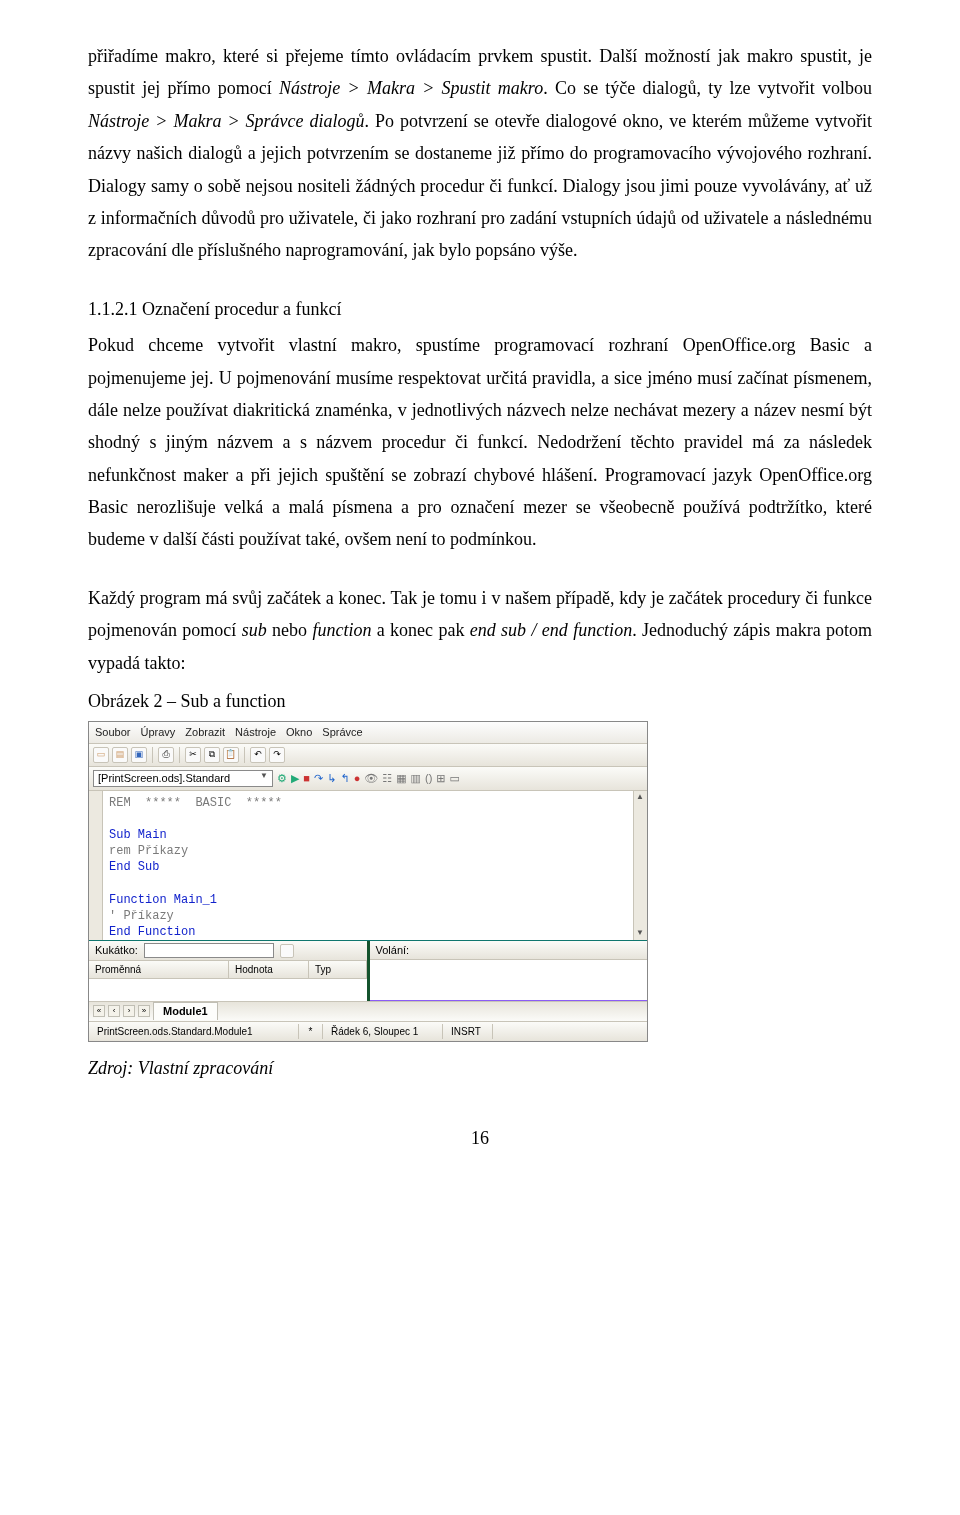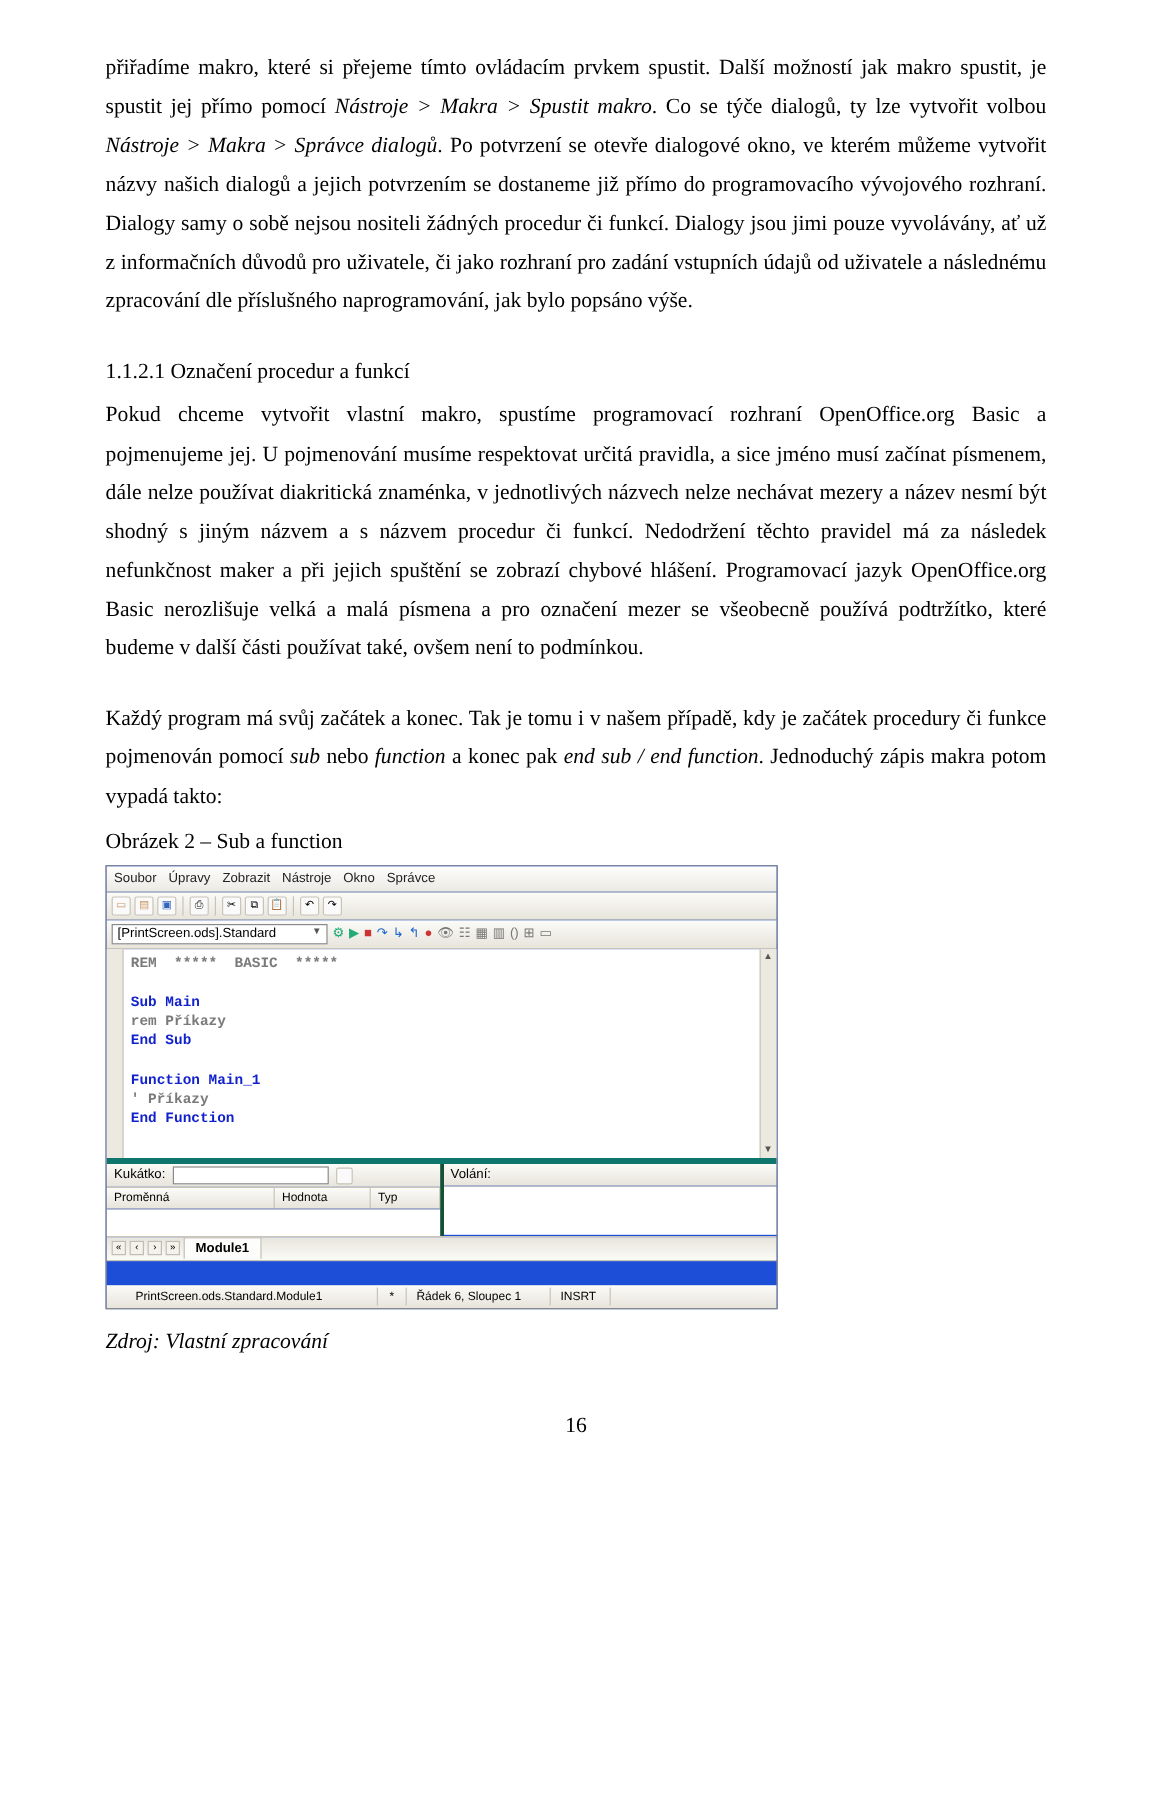--- a/index.html
+++ b/index.html
@@ -28,21 +28,21 @@
     margin-top: 6px;
     margin-bottom: 4px;
   }
   
   .ide {
     width: 560px;
     border: 1px solid #888;
     font-family: Tahoma, Arial, sans-serif;
     font-size: 11px;
     line-height: 1.3;
-    background: #1d4ed8;
+    background: #8b5cf6;
     color: #000;
   }
   .ide-menubar {
     background: linear-gradient(#fdfdfd,#eceae4);
     border-bottom: 1px solid #c8c4b8;
     padding: 3px 6px;
     display: flex;
     gap: 10px;
   }
   .ide-menubar span { color: #222; }
@@ -71,24 +71,23 @@
   }
   .ide-row3 .combo {
     flex: 0 0 180px;
     background:#fff; border:1px solid #8a8a8a; height:17px;
     display:flex; padding:0 4px;
     justify-content:space-between;
   }
   .ide-row3 .combo .chev { font-size:8px; color:#555; }
   .ide-code {
     background:#fff;
-    border-bottom:5px solid #0f766e;
-    height: 179px;
+    border-bottom:1px solid #0f766e;
+    height: 150px;
     display:flex;
-    font-weight:bold;
   }
   .ide-code .gutter {
     width:14px; background:#ece9e0; border-right:1px solid #c8c4b8;
   }
   .ide-code pre {
     padding: 4px 6px;
     font-family: "Courier New", monospace;
     font-size: 12px;
     line-height: 1.35;
     color: #000;
@@ -121,21 +120,21 @@
   .ide-watch .right { border-left:3px solid #14532d; }
   .ide-tabs {
     background: linear-gradient(#e7e4db,#fbfbf8);
     border-bottom:1px solid #c8c4b8;
     display:flex; align-items:center; padding:0 4px; gap:3px; height:20px;
   }
   .ide-tabs .navbtn { width:12px; height:12px; border:1px solid #c0beb4; background:#f4f2ea; font-size:8px; display:inline-flex; align-items:center; justify-content:center; }
   .ide-tabs .tab { border:1px solid #c0beb4; border-bottom:none; padding:1px 9px 2px; background:#fdfdfb; font-weight:bold; }
   .ide-status {
     background: linear-gradient(#fbfbf8,#e7e4db);
-    display:flex; padding:2px 16px; gap:0;margin-top:20px;
+    display:flex; padding:2px 0; gap:0;
   }
   .ide-status div { padding:1px 8px; border-right:1px solid #c8c4b8; font-size:10px; }
   .source-line {
     font-style: italic;
     margin-top: 10px;
   }
   .page-num {
     text-align: center;
     font-size: 18px;
     margin-top: 38px;

